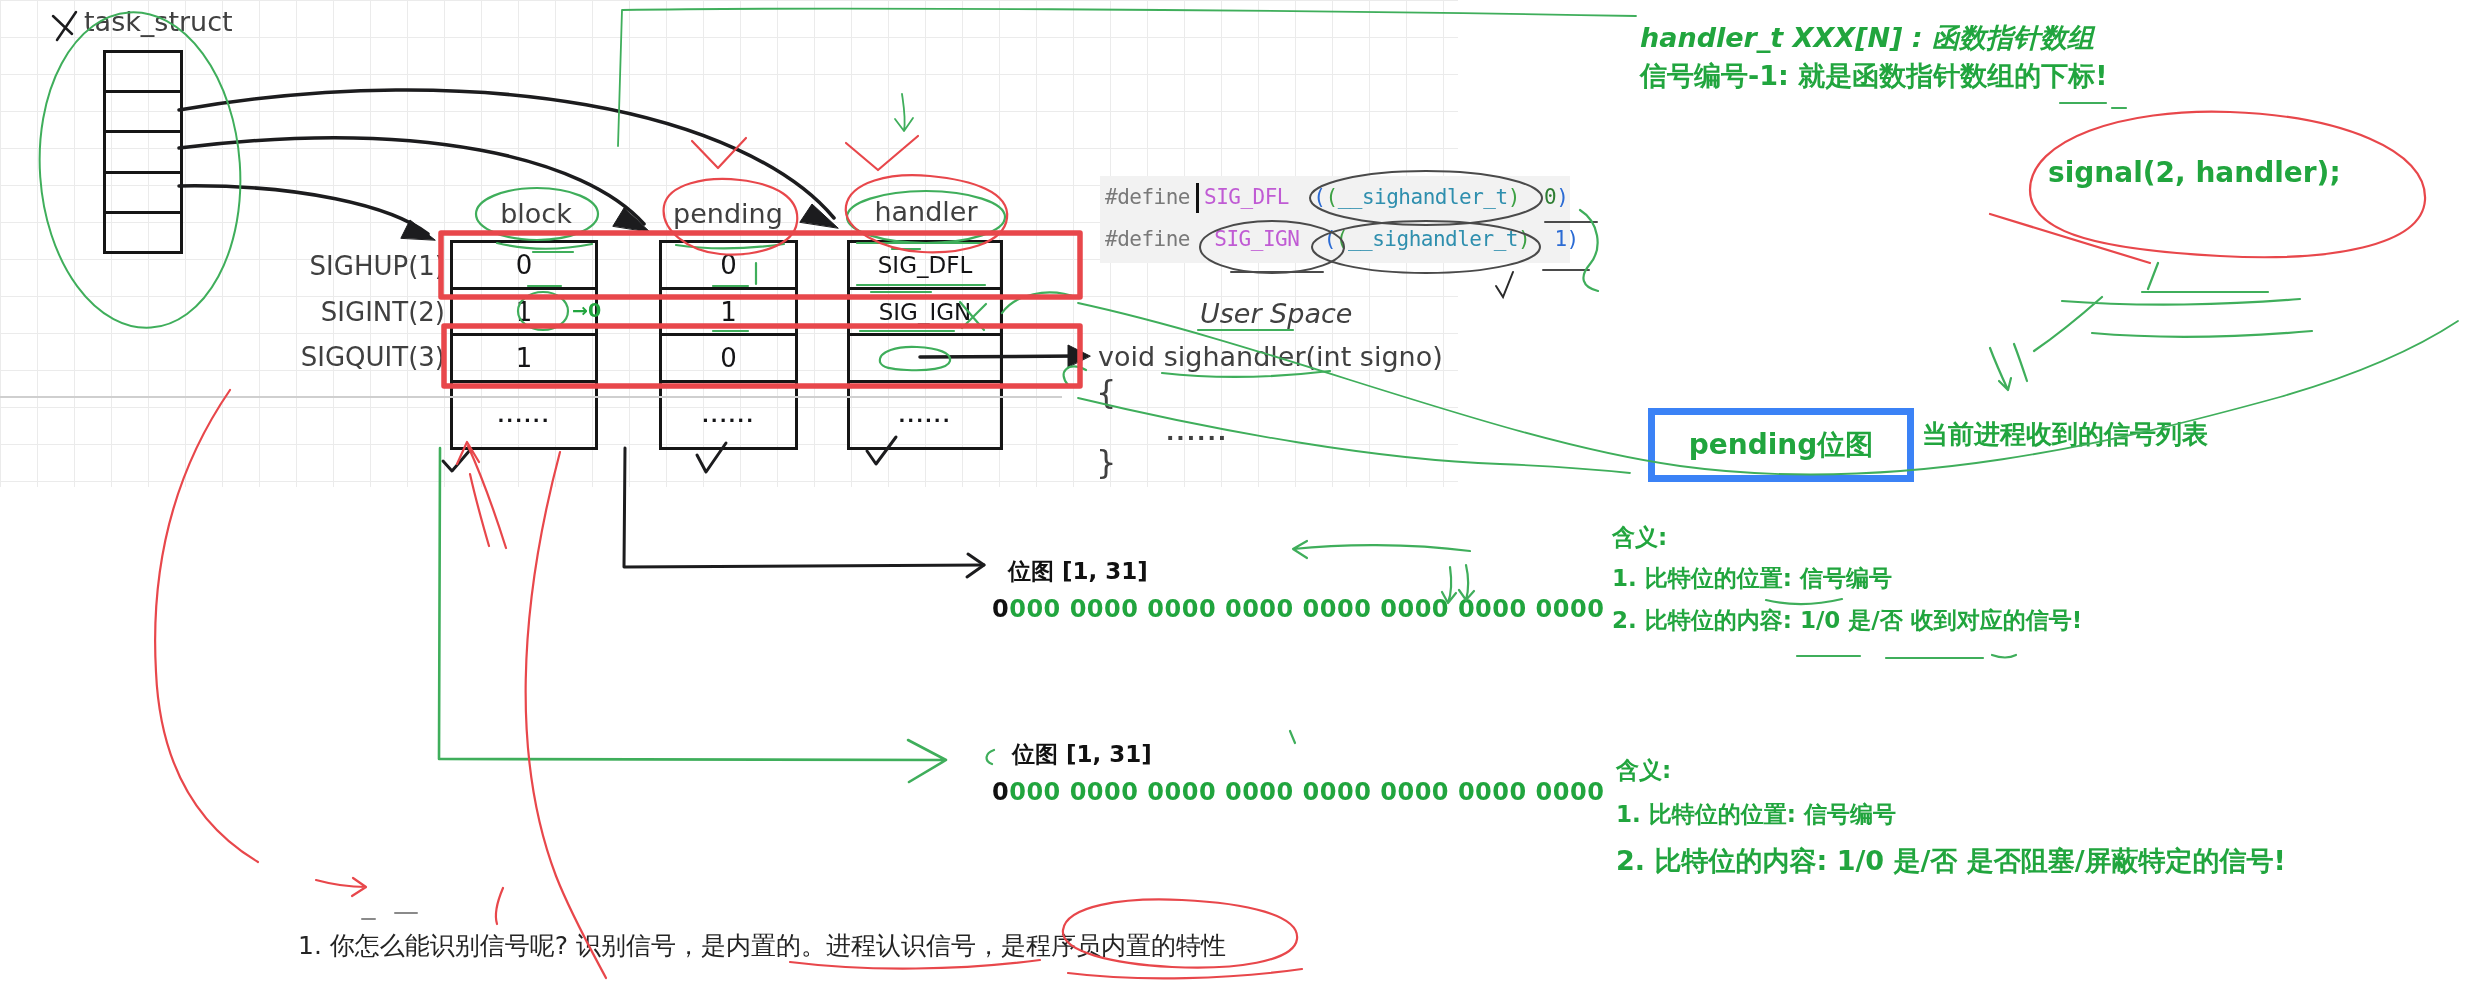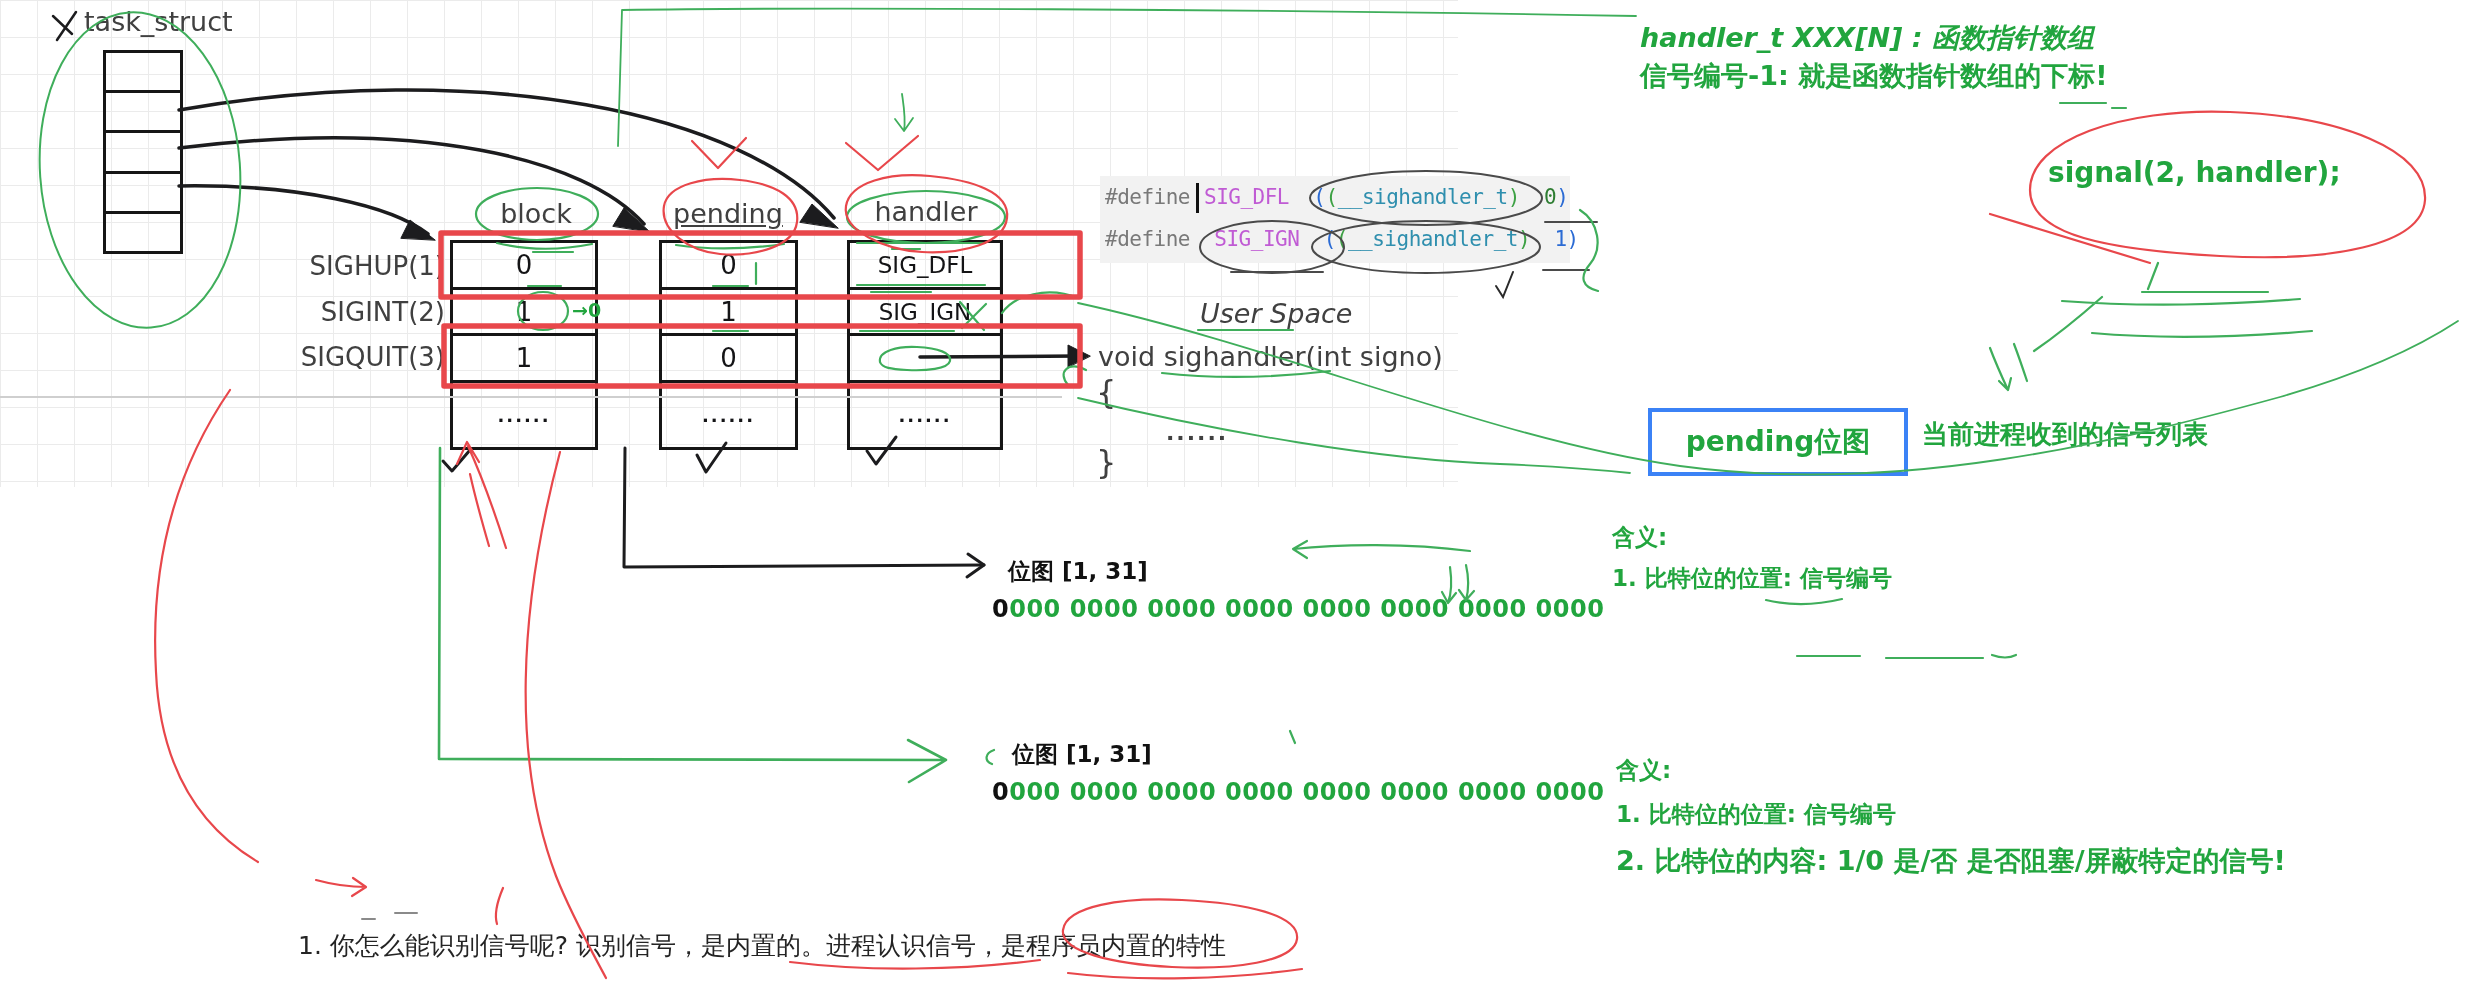--- a/index.html
+++ b/index.html
@@ -26,21 +26,21 @@
   .structbox .scell{flex:1;border-top:3px solid #161616;}
   .structbox .scell:first-child{border-top:none;}
   .col{position:absolute;border:3px solid #151515;z-index:2;display:flex;flex-direction:column;}
   .cell{display:flex;align-items:center;justify-content:center;border-top:3px solid #151515;
         font-size:26px;color:#141416;}
   .cell:first-child{border-top:none;}
   .dots{font-size:18px;font-weight:bold;letter-spacing:2px;}
   .rowlab{position:absolute;width:200px;text-align:right;font-size:26px;z-index:2;}
   .hdr{position:absolute;text-align:center;font-size:27px;z-index:2;}
   svg.overlay{position:absolute;left:0;top:0;z-index:6;pointer-events:none;}
-  .pbox{position:absolute;left:1648px;top:408px;width:252px;height:60px;border:4px solid #3b82f6;
+  .pbox{position:absolute;left:1648px;top:408px;width:252px;height:60px;border:7px solid #3b82f6;
         display:flex;align-items:center;justify-content:center;z-index:2;}
   .bits{font-weight:bold;font-size:24px;color:#21a53e;letter-spacing:0.5px;}
   .b0{color:#111111;}
 </style>
 </head>
 <body>
 
 <div id="stage">
 
   <div class="grid"></div>
@@ -48,21 +48,21 @@
   <div class="txt hand" style="left:84px;top:6px;font-size:27px;">task_struct</div>
   <div class="structbox">
     <div class="scell"></div>
     <div class="scell"></div>
     <div class="scell"></div>
     <div class="scell"></div>
     <div class="scell"></div>
   </div>
 
   <div class="hdr hand" style="left:480px;top:198px;width:112px;">block</div>
-  <div class="hdr hand" style="left:662px;top:198px;width:132px;text-decoration:underline;">pending</div>
+  <div class="hdr hand" style="left:662px;top:198px;width:132px;">pending</div>
   <div class="hdr hand" style="left:850px;top:196px;width:152px;">handler</div>
 
   <div class="rowlab hand" style="left:245px;top:251px;">SIGHUP(1)</div>
   <div class="rowlab hand" style="left:245px;top:297px;">SIGINT(2)</div>
   <div class="rowlab hand" style="left:245px;top:342px;">SIGQUIT(3)</div>
 
   <div class="col" style="left:450px;top:240px;width:142px;height:204px;">
     <div class="cell hand" style="height:44px;">0</div>
     <div class="cell hand" style="height:43px;">1</div>
     <div class="cell hand" style="height:44px;">1</div>
@@ -111,20 +111,21 @@
   <div class="txt green" style="left:1922px;top:420px;font-size:26px;">当前进程收到的信号列表</div>
 
   <div class="txt" style="left:1008px;top:558px;font-size:23px;font-weight:bold;color:#111;">位图 [1, 31]</div>
   <div class="txt bits" style="left:992px;top:596px;"><span class="b0">0</span><span>000 0000 0000 0000 0000 0000 0000 0000</span></div>
 
   <div class="txt" style="left:1012px;top:741px;font-size:23px;font-weight:bold;color:#111;">位图 [1, 31]</div>
   <div class="txt bits" style="left:992px;top:779px;"><span class="b0">0</span><span>000 0000 0000 0000 0000 0000 0000 0000</span></div>
 
   <div class="txt green" style="left:1612px;top:524px;font-size:23px;">含义:</div>
   <div class="txt green" style="left:1612px;top:565px;font-size:23px;">1. 比特位的位置: 信号编号</div>
+  <div class="txt green" style="left:1612px;top:607px;font-size:23px;">2. 比特位的内容: 1/0  是/否 收到对应的信号!</div>
 
   <div class="txt green" style="left:1616px;top:757px;font-size:23px;">含义:</div>
   <div class="txt green" style="left:1616px;top:801px;font-size:23px;">1. 比特位的位置: 信号编号</div>
   <div class="txt green" style="left:1616px;top:845px;font-size:27px;">2. 比特位的内容: 1/0 是/否 是否阻塞/屏蔽特定的信号!</div>
 
   <div class="txt" style="left:298px;top:932px;font-size:25px;color:#242424;">1. 你怎么能识别信号呢? 识别信号，是内置的。进程认识信号，是程序员内置的特性</div>
 
   <svg class="overlay" width="2473" height="981" viewBox="0 0 2473 981">
     <g stroke="#cfcfcf" stroke-width="2" fill="none">
       <path d="M 0 397 L 1062 397"></path>

